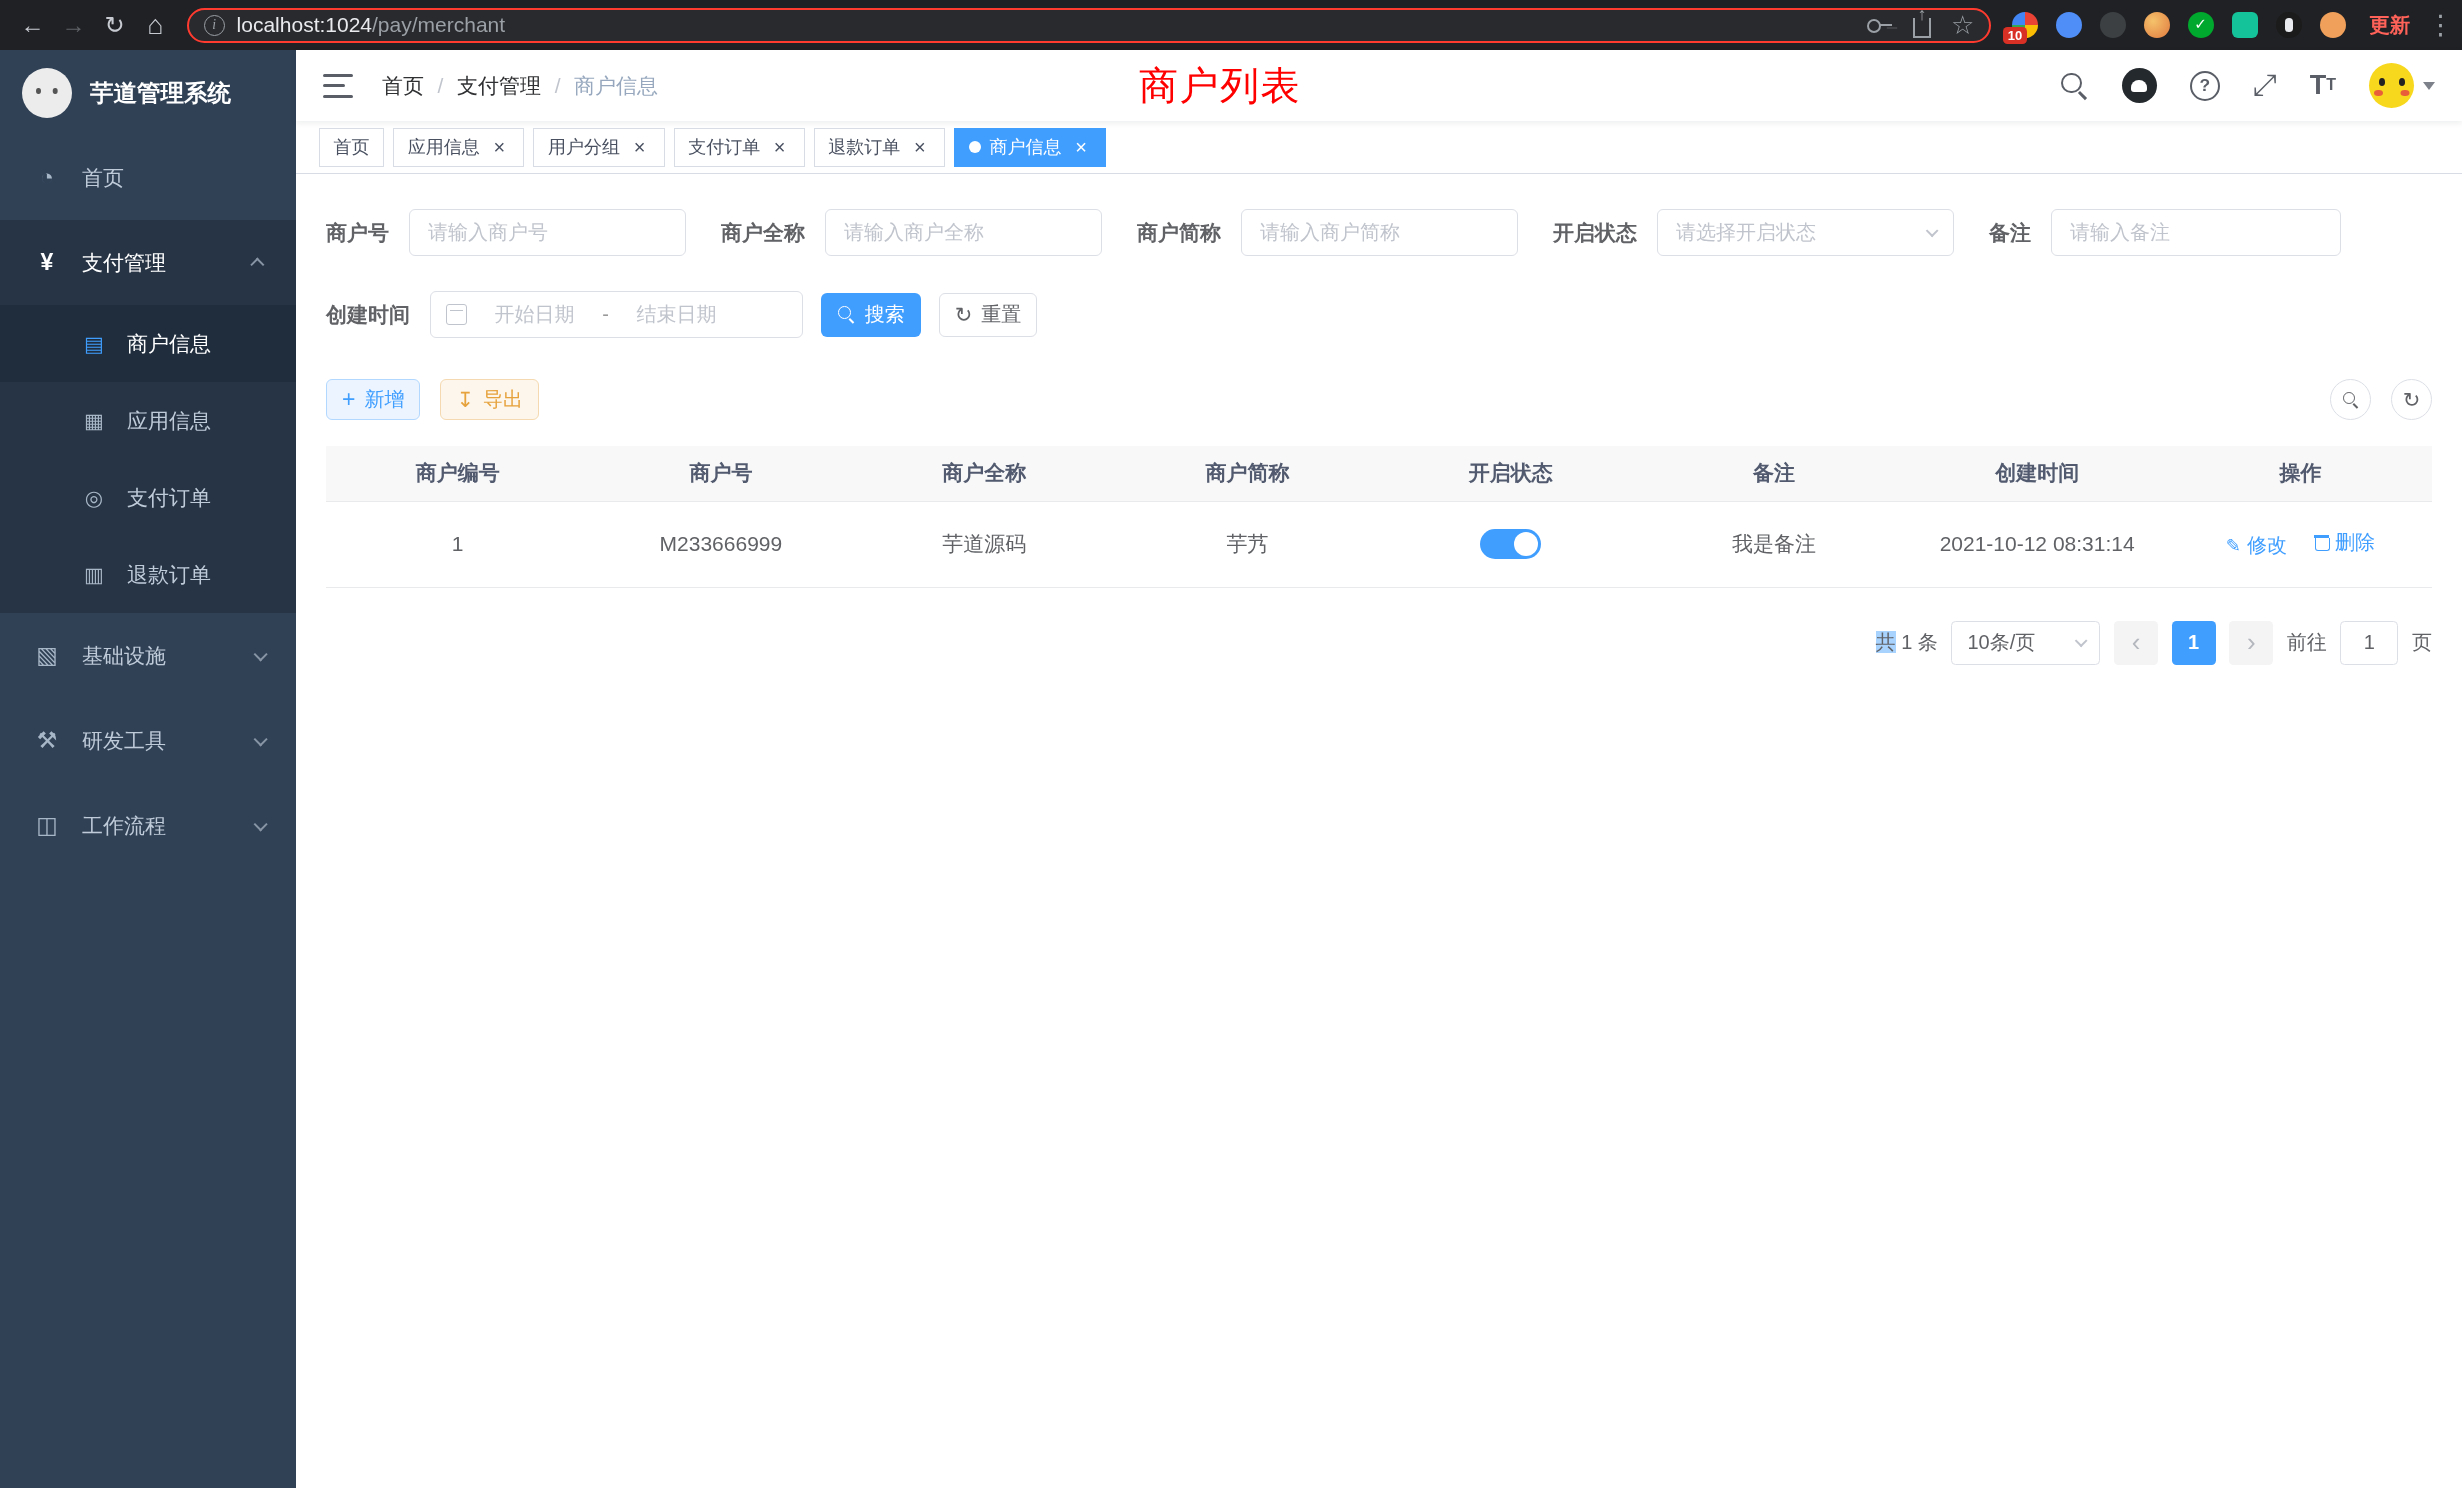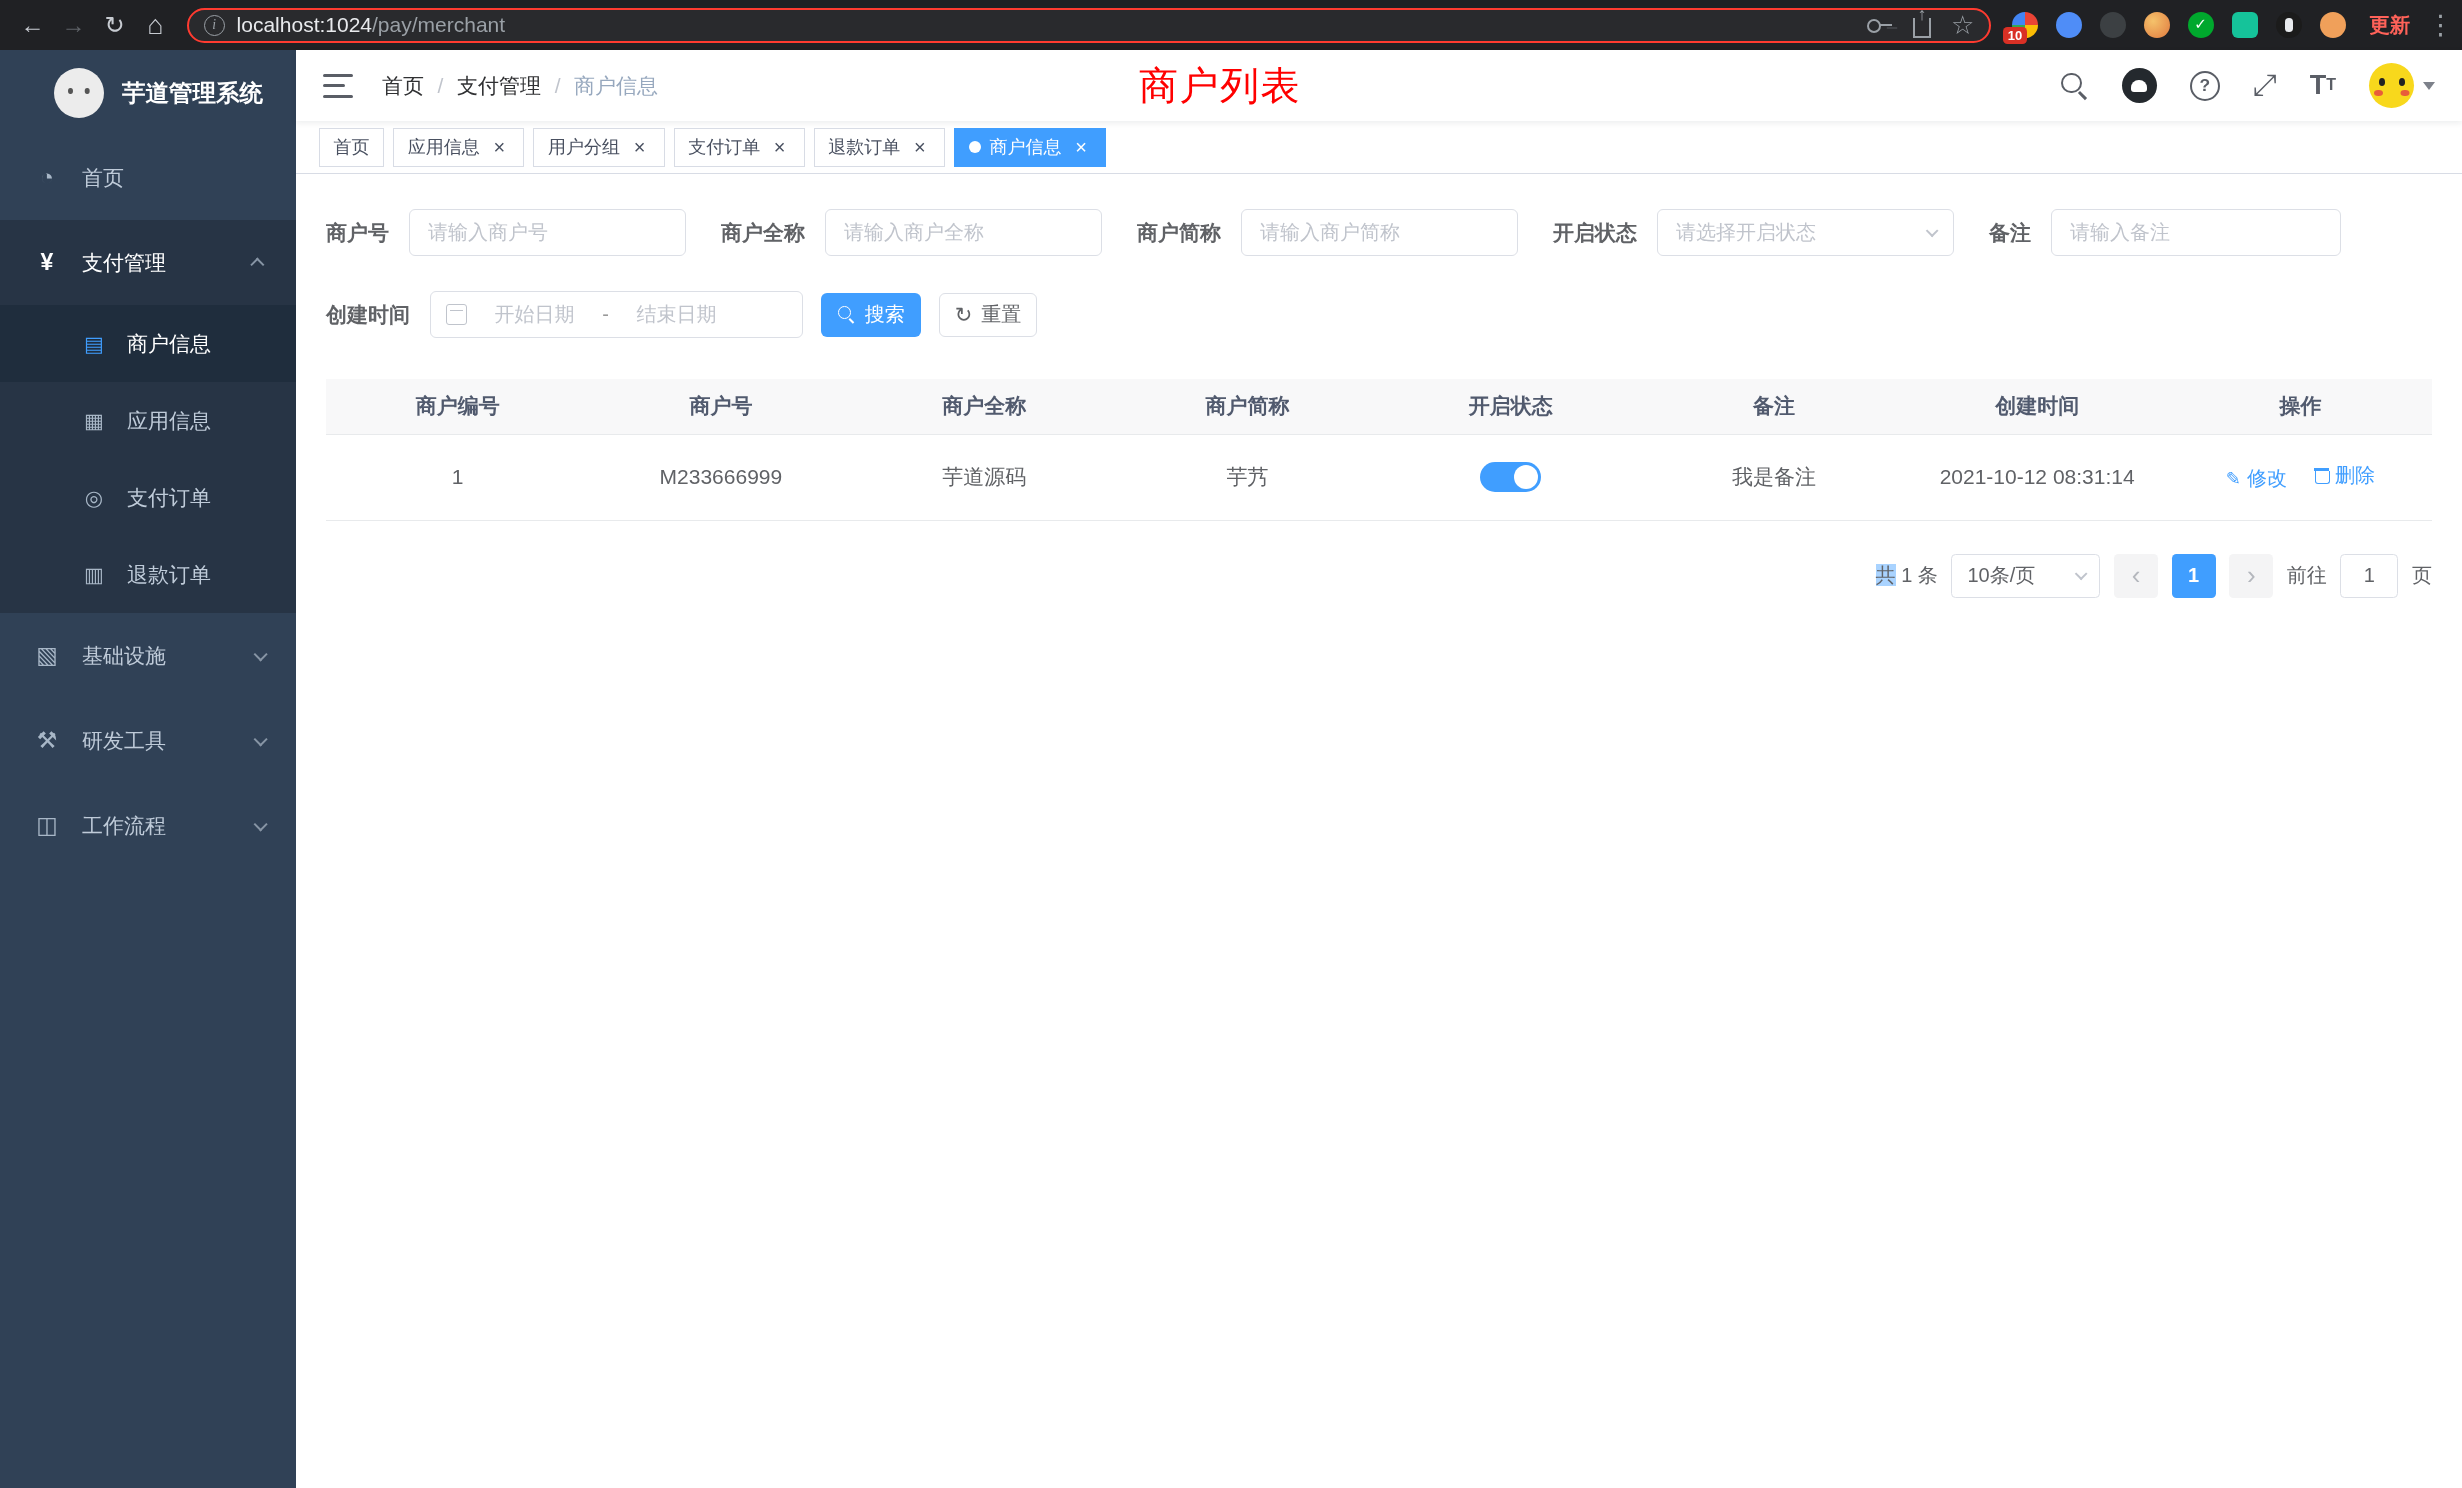--- a/index.html
+++ b/index.html
@@ -46,21 +46,21 @@
                font-weight:700; padding:0.8px 4.5px; border-radius:4.5px; line-height:1.2; }
   .update-btn { margin-left:23px; color:#ff6259; font-size:20.5px; font-weight:700; flex:none; }
   .i-kebab { margin-left:16.7px; color:#9aa0a6; font-size:27px; width:23px; text-align:center; flex:none; }
   .i-kebab::before { content:"⋮"; }
 
   
   .app { display:flex; height:1439px; }
 
   
   .sidebar { width:296px; background:#304156; flex:none; display:flex; flex-direction:column; }
-  .logo { height:85px; display:flex; align-items:center; padding-left:54px; gap:18px; }
+  .logo { height:85px; display:flex; align-items:center; padding-left:22px; gap:18px; }
   .logo-avatar { width:50px; height:50px; border-radius:50%; background:#ececec; position:relative; flex:none; }
   .logo-avatar::before { content:""; position:absolute; left:13.6px; top:20px; width:5.3px; height:6.8px;
                          background:#555; border-radius:50%; box-shadow:16.7px 0 0 #555; }
   .logo-title { color:#fff; font-size:23.5px; font-weight:700; white-space:nowrap; }
   .menu { flex:1; }
   .m-item { height:85px; display:flex; align-items:center; padding:0 32px; gap:20px; font-size:21px;
             color:#bfcbd9; cursor:pointer; }
   .m-ico { width:30px; text-align:center; font-size:23px; color:#a8b7c7; flex:none; }
   .mi-dashboard::before{content:"◔";} .mi-gear::before{content:"⚙";} .mi-yen::before{content:"¥";font-weight:700;}
   .mi-card::before{content:"▤";} .mi-grid::before{content:"▦";} .mi-order::before{content:"◎";}
@@ -371,20 +371,36 @@
         <button class="btn btn-primary">
           <span class="mag" style="font-size:15px;"></span>
           <span>搜索</span>
         </button>
         <button class="btn btn-plain">
           <span class="i-refresh"></span>
           <span>重置</span>
         </button>
       </div>
 
+      <div class="toolbar">
+        <button class="btn btn-add">
+          <span class="i-plus"></span>
+          <span>新增</span>
+        </button>
+        <button class="btn btn-export">
+          <span class="i-download"></span>
+          <span>导出</span>
+        </button>
+        <div class="tool-right">
+          <span class="circle-btn">
+              <span class="mag" style="font-size:13.6px;"></span>
+            </span>
+          <span class="circle-btn i-refresh"></span>
+        </div>
+      </div>
 
       <table>
         <thead>
           <tr>
             <th>商户编号</th>
             <th>商户号</th>
             <th>商户全称</th>
             <th>商户简称</th>
             <th>开启状态</th>
             <th>备注</th>

